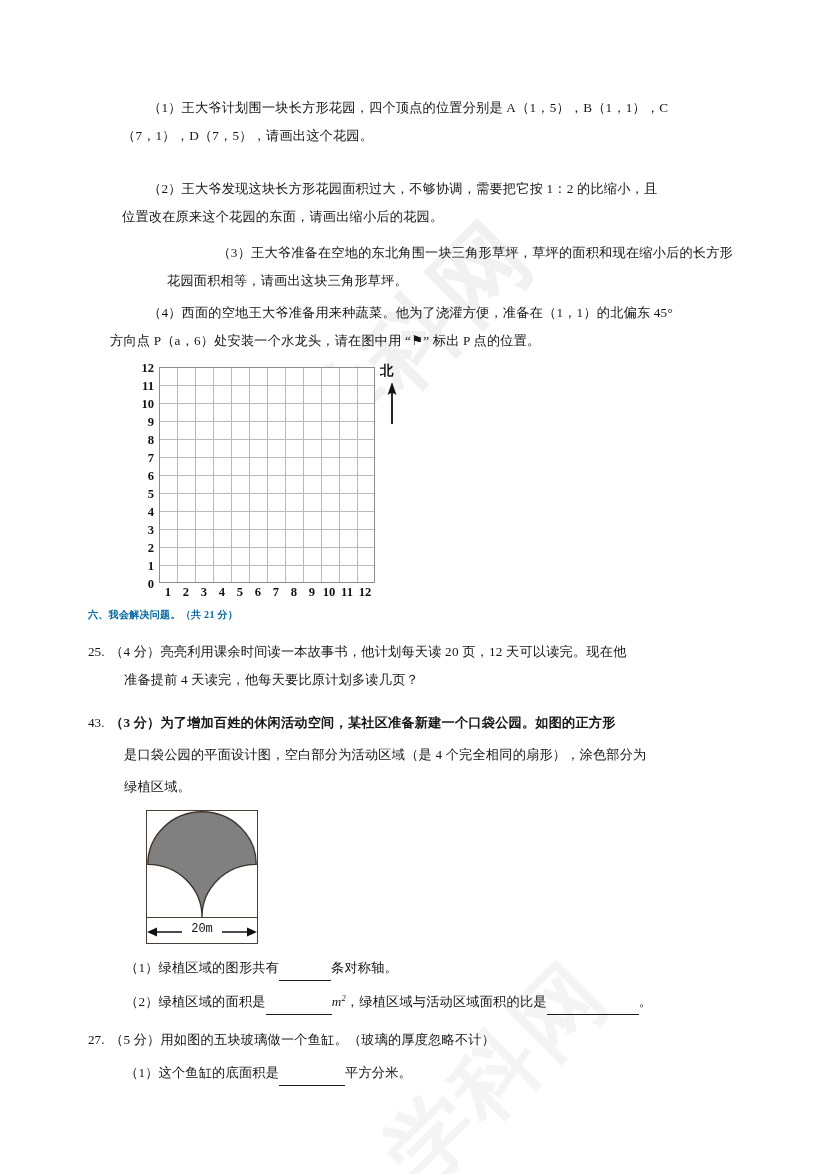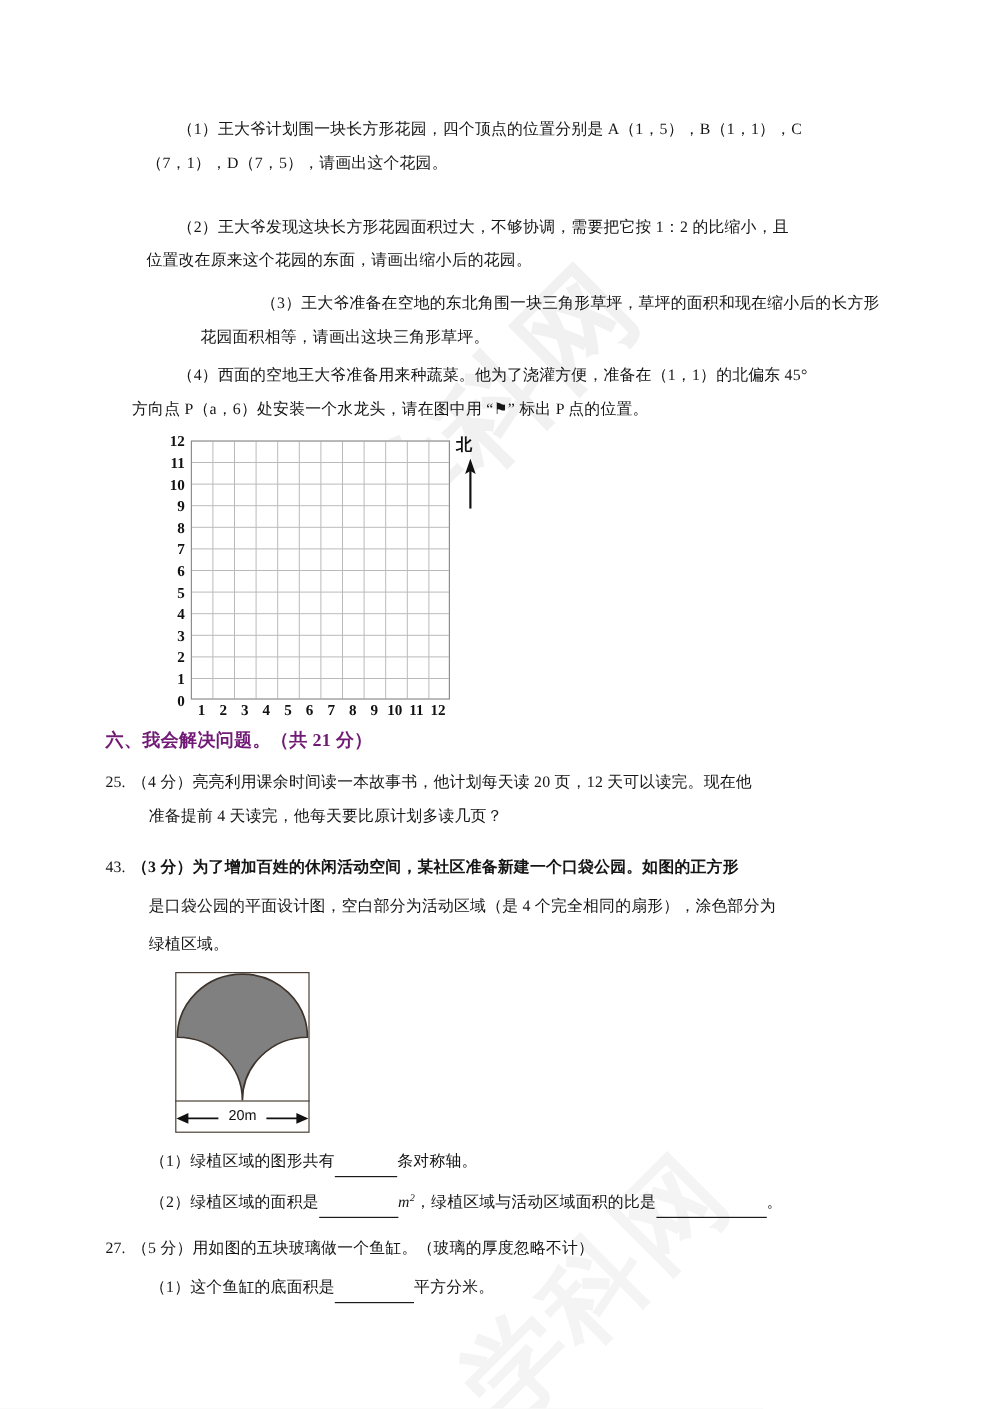--- a/index.html
+++ b/index.html
@@ -63,23 +63,23 @@
     letter-spacing: 0.2px;
   }
   .qnum {
     position: absolute;
     font-size: 13.2px;
     line-height: 21px;
     color: #151515;
   }
   .sec-head {
     position: absolute;
-    font-size: 15px;
+    font-size: 10px;
     font-weight: bold;
-    color: #701a75;
+    color: #0369a1;
     letter-spacing: 0.3px;
   }
   .blank {
     display: inline-block;
     border-bottom: 1px solid #1a1a1a;
     vertical-align: -2px;
   }
   .ital {
     font-style: italic;
   }
@@ -184,21 +184,21 @@
     height: 27px;
   }
   .dim-label {
     position: absolute;
     left: 0;
     top: 5px;
     width: 112px;
     text-align: center;
     font-size: 12px;
     color: #111;
-    font-family: Liberation Sans, sans-serif;
+    font-family: Liberation Mono, monospace;
   }
 </style>
 </head>
 <body>
 
 <div class="page">
 
   <div class="watermark wm-1">学科网</div>
   <div class="watermark wm-2">学科网</div>
 

